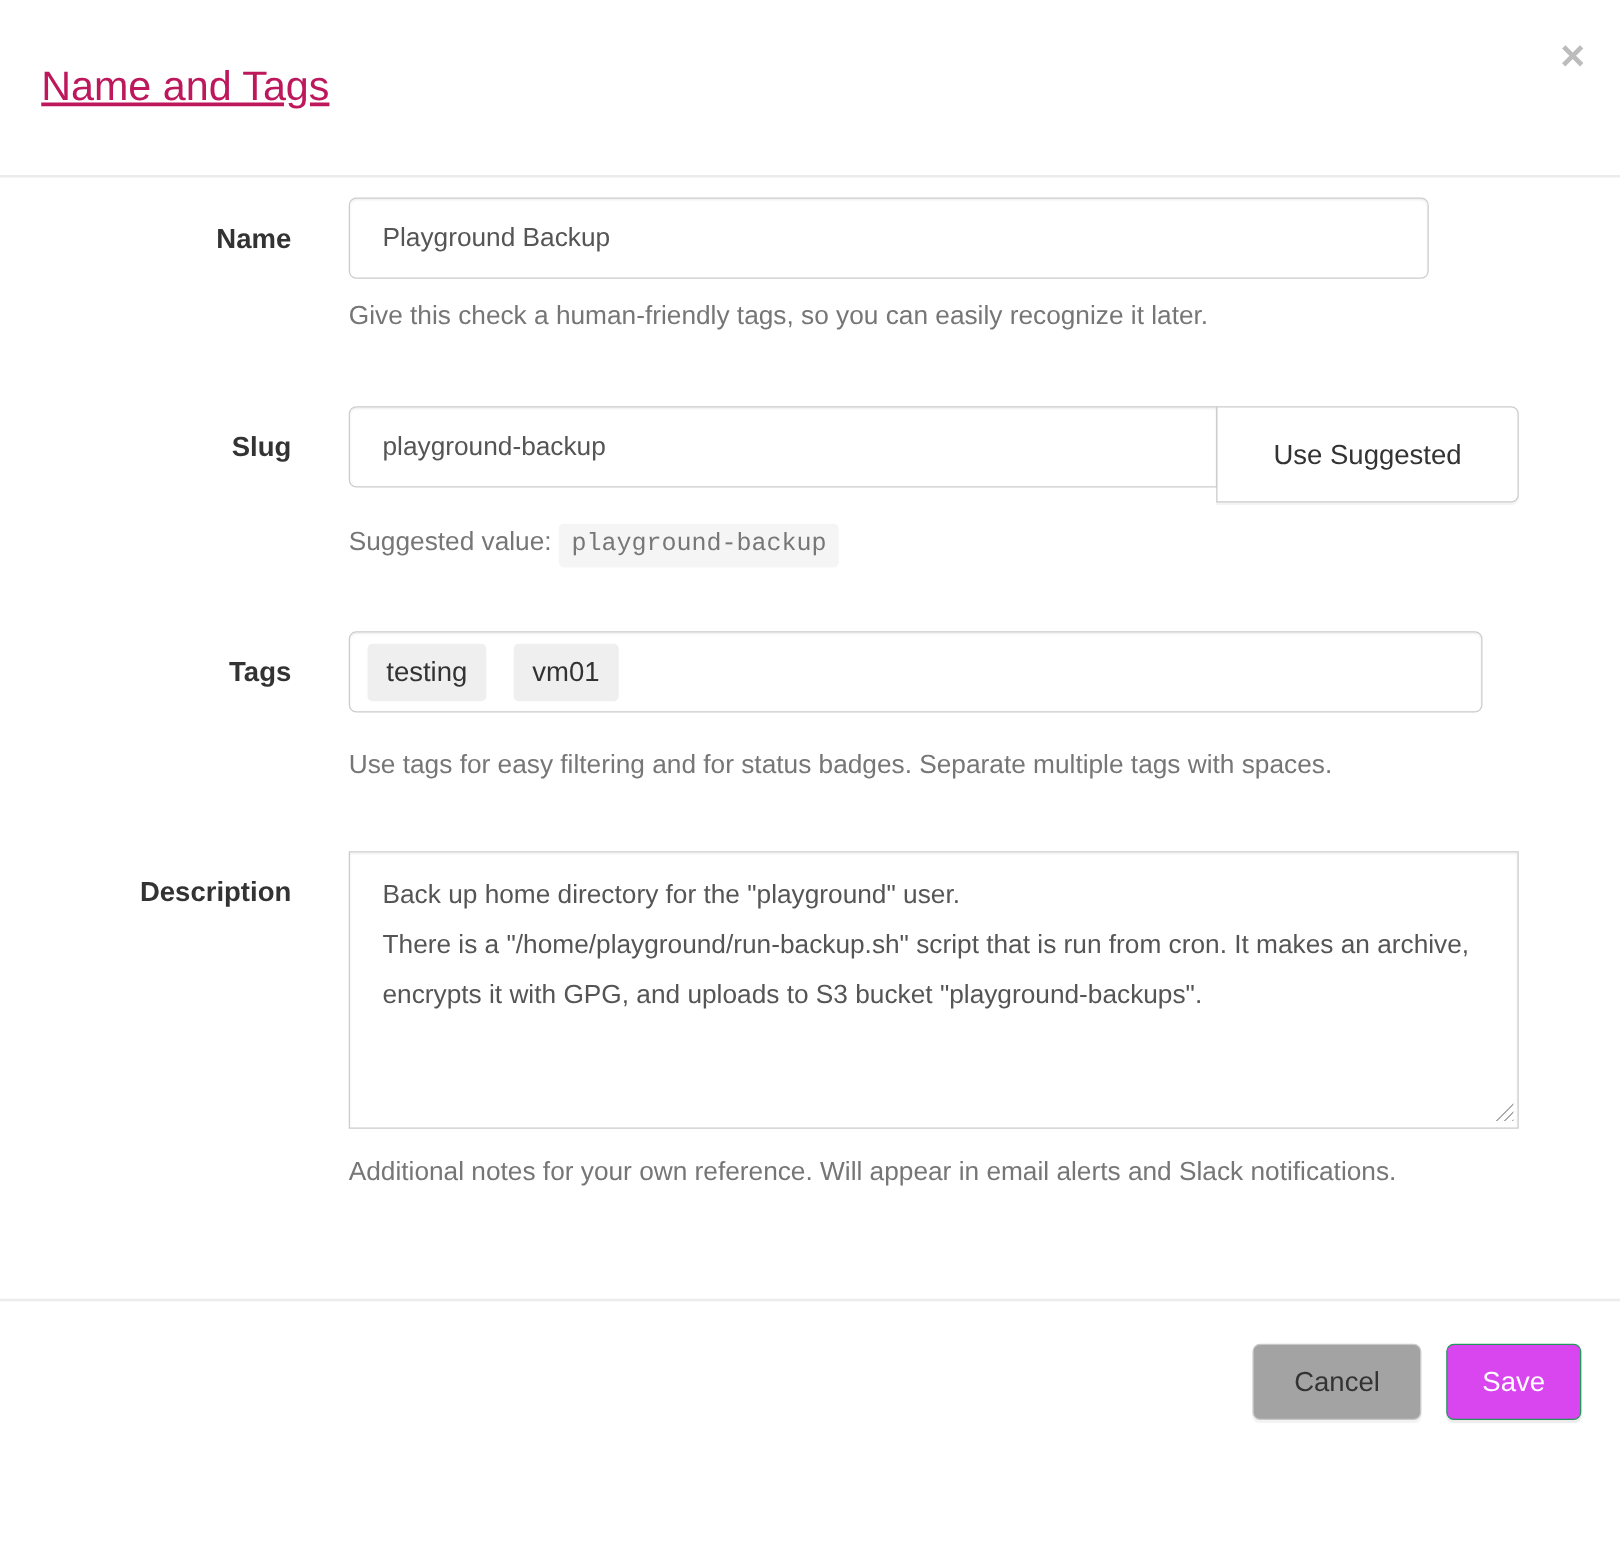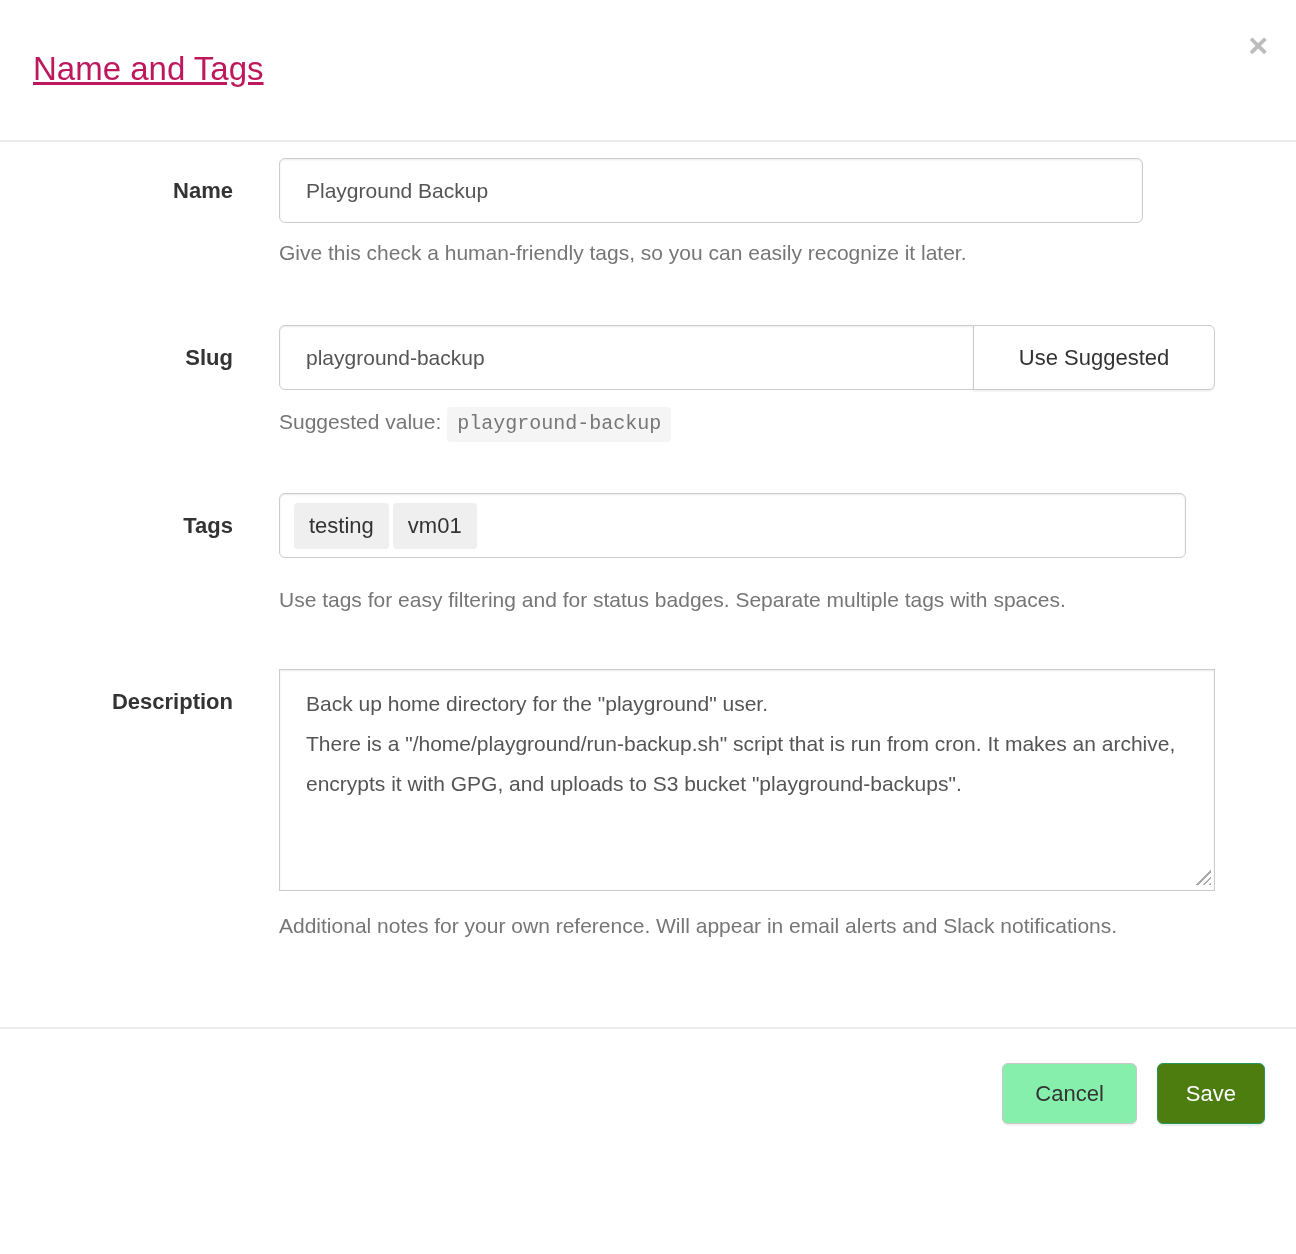--- a/index.html
+++ b/index.html
@@ -92,21 +92,21 @@
   .input-group { display: flex; width: 936px; }
   .input-group .text-input {
     flex: 1;
     width: auto;
     border-top-right-radius: 0;
     border-bottom-right-radius: 0;
   }
   .suggest-btn {
     flex: none;
     width: 242px;
-    height: 65px;
+    height: 77px;
     margin-left: -1px;
     border: 1px solid #ccc;
     border-top-right-radius: 6px;
     border-bottom-right-radius: 6px;
     border-top-left-radius: 0;
     border-bottom-left-radius: 0;
     background: #fff;
     font-size: 22px;
     color: #333;
     font-family: "Liberation Sans", "DejaVu Sans", sans-serif;
@@ -129,21 +129,21 @@
   .tags-box {
     width: 907px;
     height: 65px;
     border: 1px solid #ccc;
     border-radius: 6px;
     box-shadow: inset 0 1px 2px rgba(0,0,0,0.08);
     background: #fff;
     display: flex;
     align-items: center;
     padding: 0 14px;
-    gap: 4px;
+    gap: 22px;
     cursor: text;
   }
   .tag-chip {
     display: inline-block;
     background: #efefef;
     border-radius: 4px;
     padding: 9px 15px;
     font-size: 22px;
     color: #333;
     line-height: 28px;
@@ -188,28 +188,28 @@
   }
   .btn {
     height: 61px;
     border-radius: 6px;
     font-size: 22px;
     font-family: "Liberation Sans", "DejaVu Sans", sans-serif;
     cursor: pointer;
     line-height: 1;
   }
   .btn-cancel {
-    background: #86efac;
+    background: #a3a3a3;
     border: 1px solid #c8c8c8;
     color: #333;
     padding: 0 32px;
     box-shadow: 0 2px 1px rgba(0,0,0,0.05);
   }
   .btn-save {
-    background: #4d7c0f;
+    background: #d946ef;
     border: 1px solid #24975a;
     color: #fff;
     padding: 0 28px;
     box-shadow: 0 2px 1px rgba(0,0,0,0.08);
   }
 </style>
 </head>
 <body>
 
 <div class="modal">

